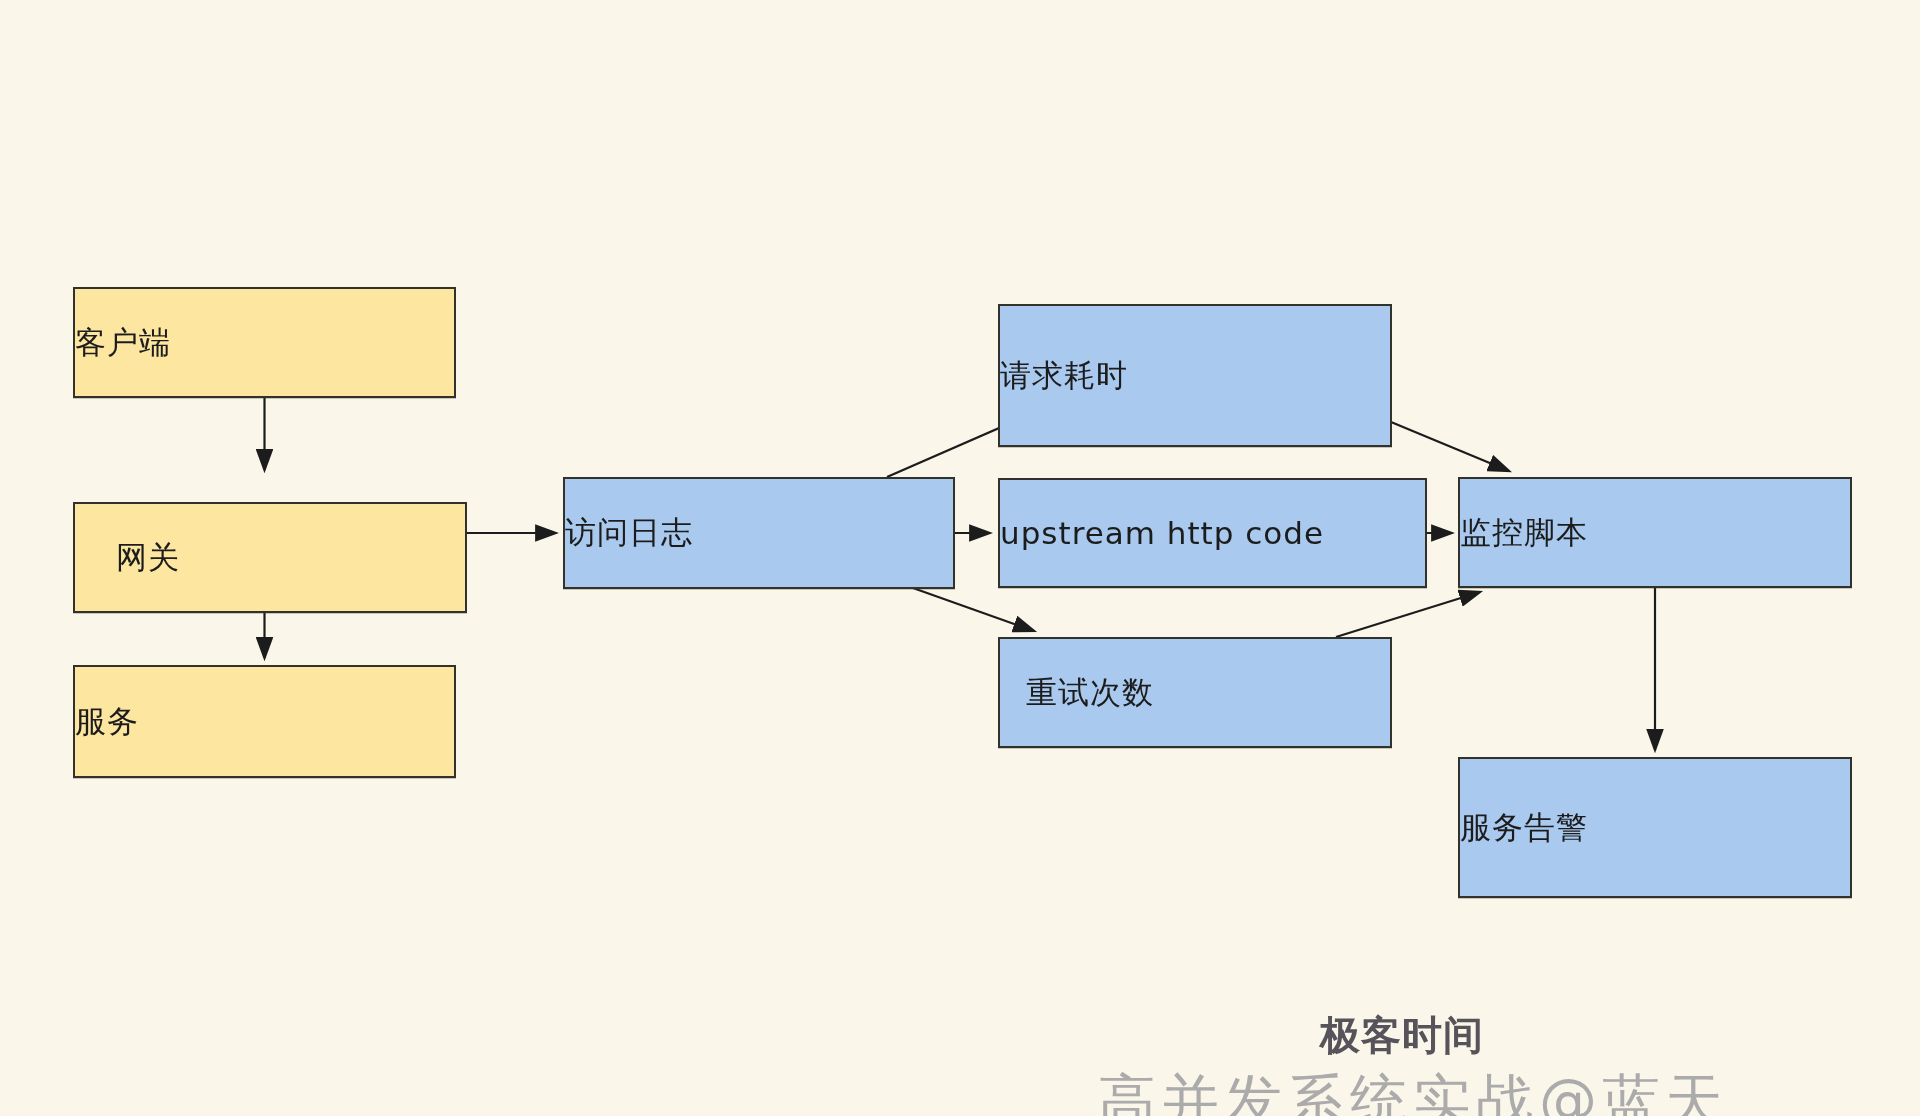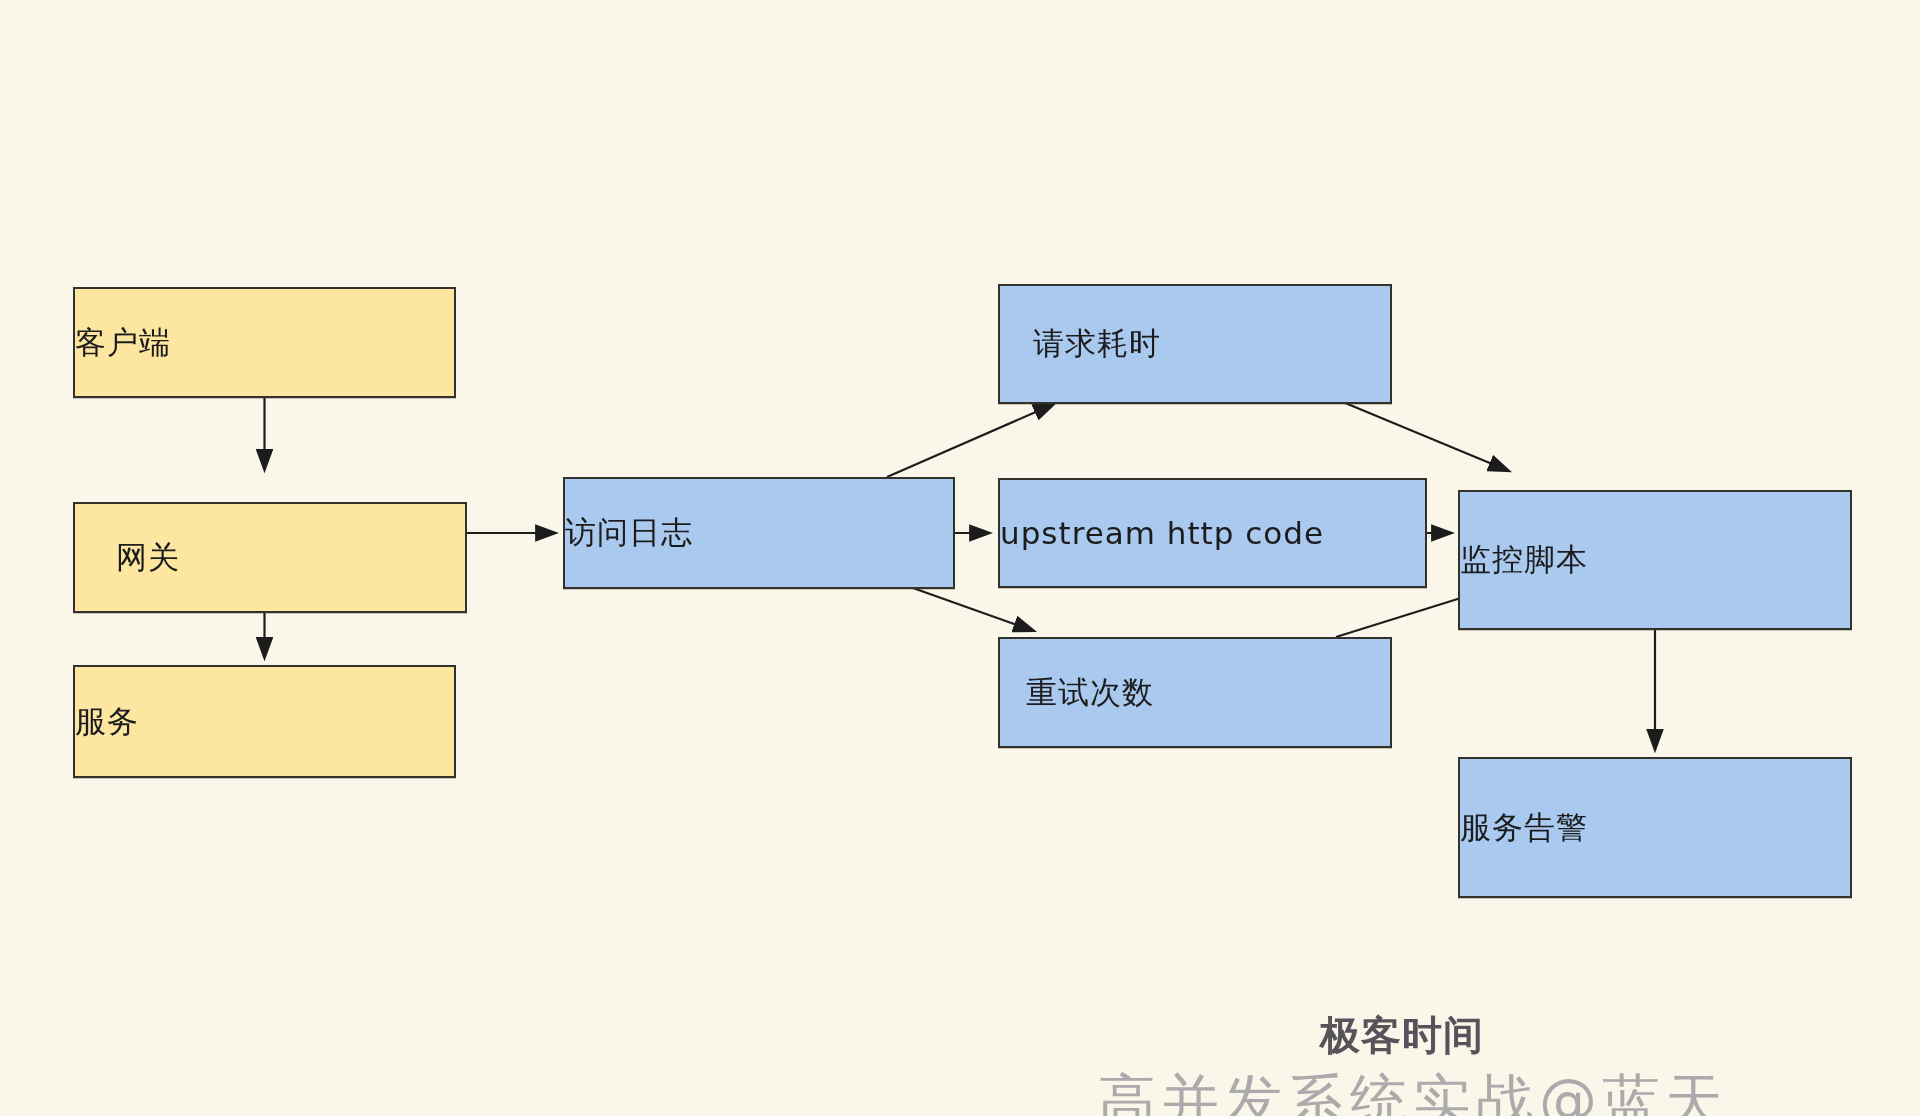--- a/index.html
+++ b/index.html
@@ -45,24 +45,24 @@
     letter-spacing: 1px;
     box-shadow: 0 1px 0 rgba(60,55,40,0.25);
   }
   .node.yellow { background: var(--yellow-fill); }
   .node.blue   { background: var(--blue-fill); }
 
   .n-client   { left: 73px;   top: 287px; width: 383px; height: 111px; }
   .n-gateway  { left: 73px;   top: 502px; width: 394px; height: 111px; padding-left: 41px; }
   .n-service  { left: 73px;   top: 665px; width: 383px; height: 113px; }
   .n-access   { left: 563px;  top: 477px; width: 392px; height: 112px; }
-  .n-reqtime  { left: 998px;  top: 284px; width: 394px; height: 120px; padding-left: 33px; }
+  .n-reqtime  { left: 998px;  top: 304px; width: 394px; height: 143px; }
   .n-upstream { left: 998px;  top: 478px; width: 429px; height: 110px; }
   .n-retry    { left: 998px;  top: 637px; width: 394px; height: 111px; padding-left: 26px; }
-  .n-monitor  { left: 1458px; top: 477px; width: 394px; height: 140px; margin-top: 13px; }
+  .n-monitor  { left: 1458px; top: 477px; width: 394px; height: 111px; }
   .n-alert    { left: 1458px; top: 757px; width: 394px; height: 141px; }
 
   .footer {
     position: absolute;
     left: 1098px;
     top: 1008px;
     height: 84px;
     display: flex;
     align-items: center;
     flex-direction: column;

